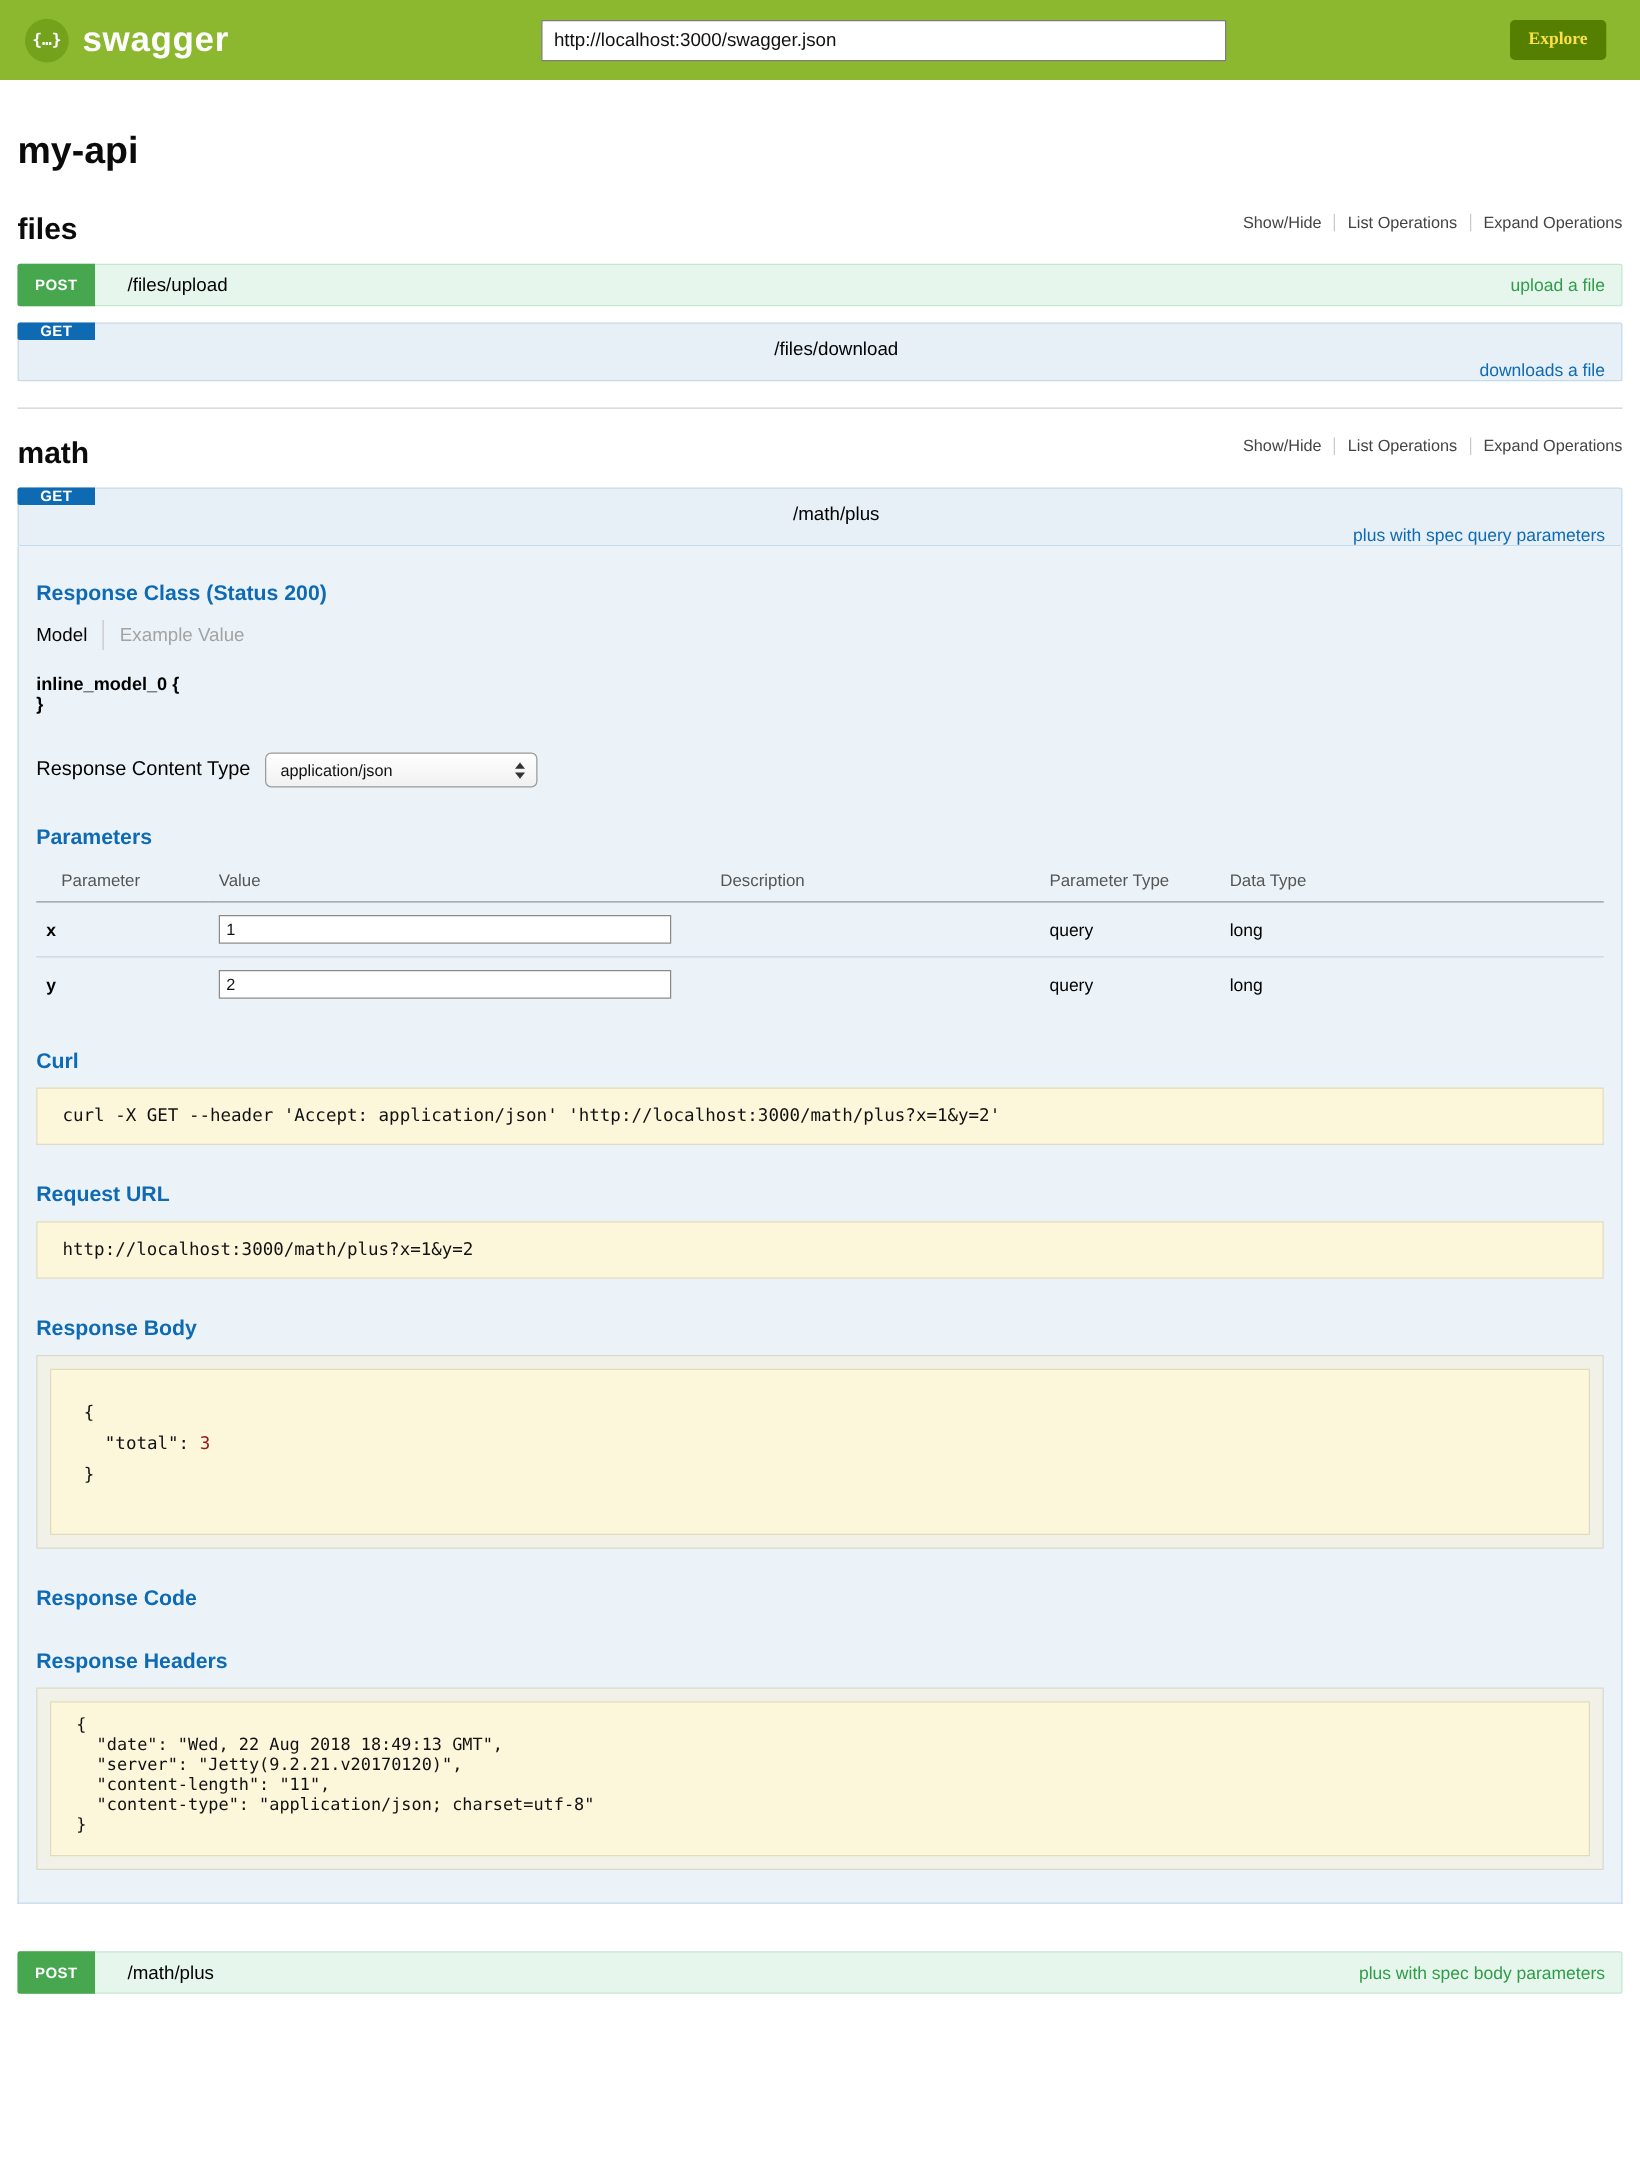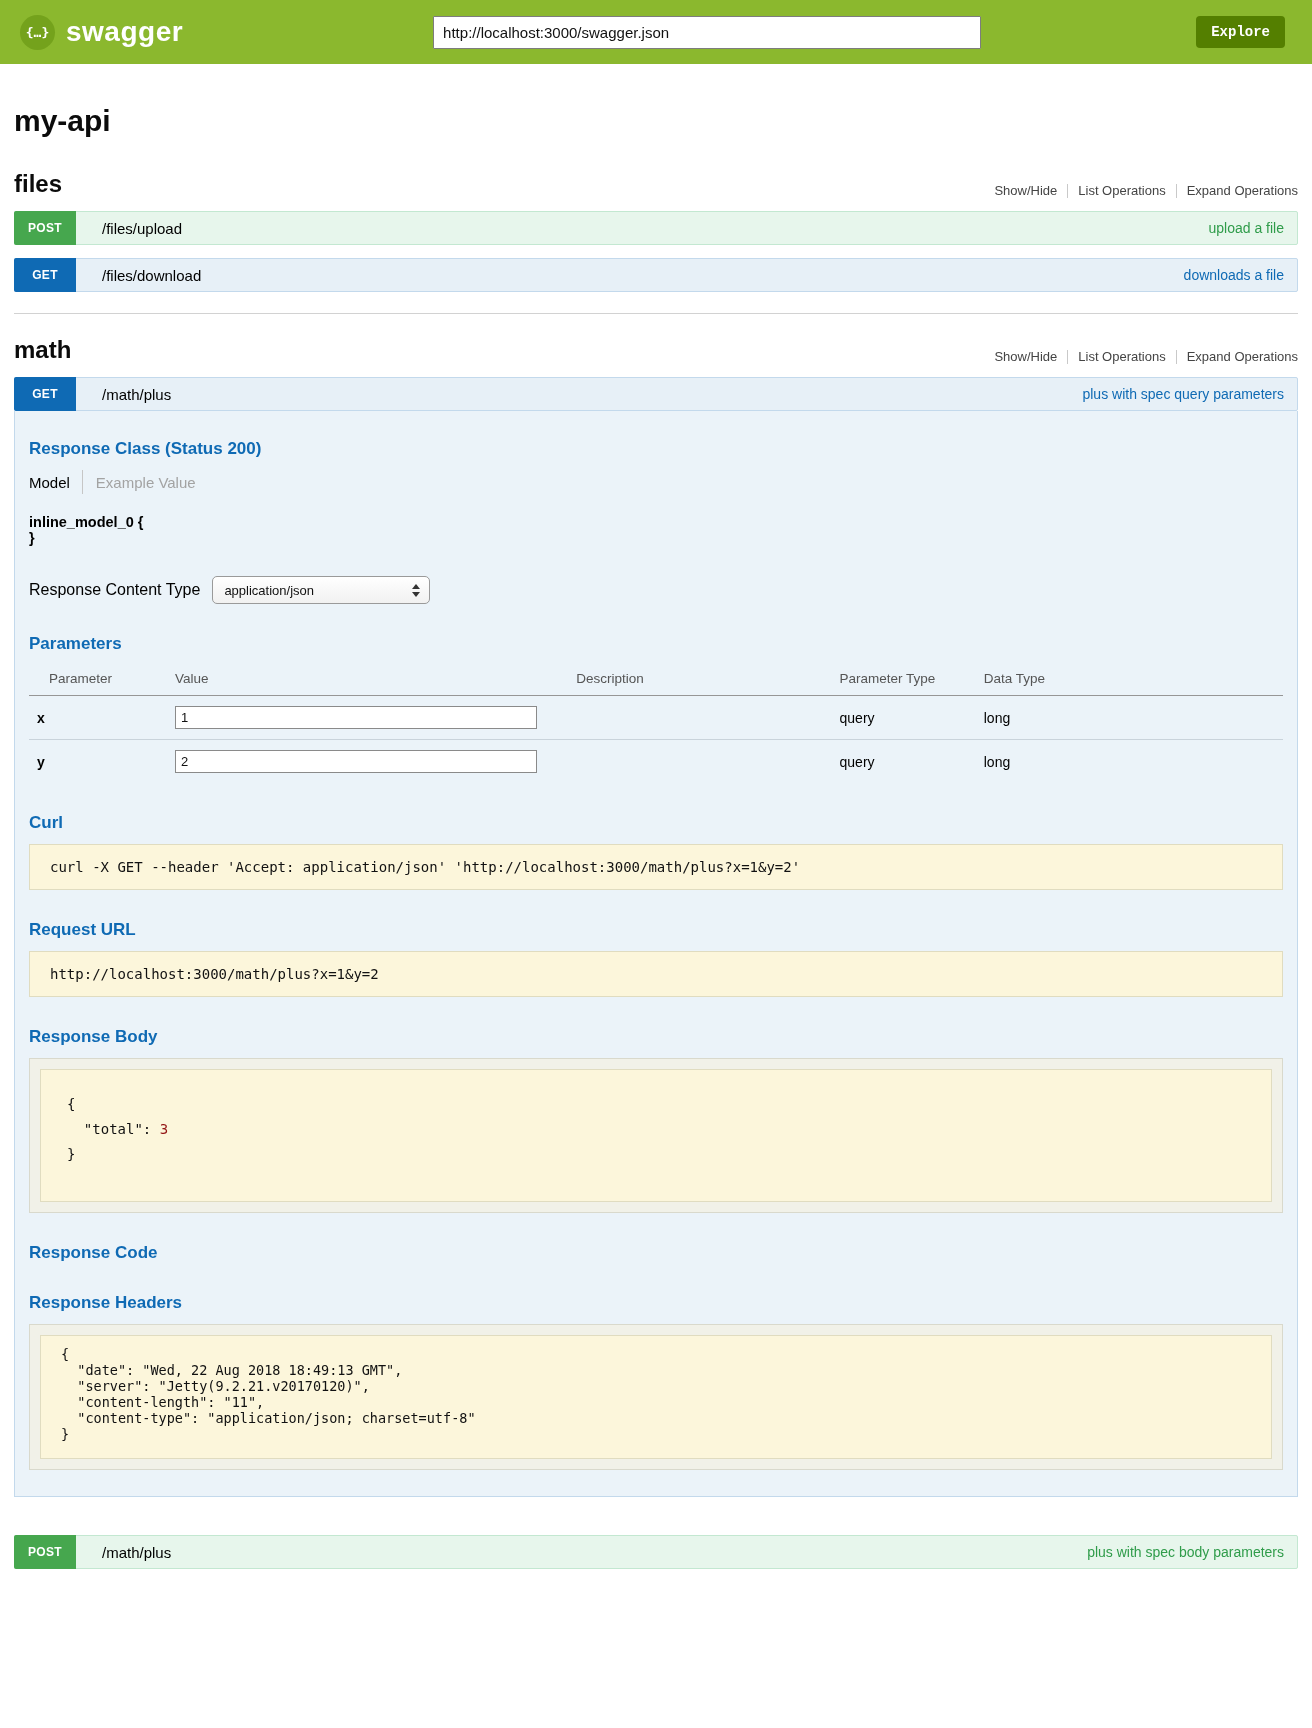--- a/index.html
+++ b/index.html
@@ -8,40 +8,40 @@
 
   
   .topbar { height:64px; background:#8bb82e; display:flex; align-items:center; padding:0 27px 0 20px; }
   .logo { display:flex; align-items:center; gap:11px; text-decoration:none; cursor:pointer; }
   .logo-icon { width:35px; height:35px; border-radius:50%; background:#74a21c; color:#fff;
                display:flex; align-items:center; justify-content:center;
                font-family:"DejaVu Sans Mono", monospace; font-size:13px; font-weight:bold; }
   .logo-text { color:#fff; font-size:28px; font-weight:700; letter-spacing:0.5px; }
   .url-input { margin-left:250px; width:548px; height:33px; border:1px solid #7d7d7d; border-radius:1px;
                padding:6px 9px; font-size:15px; font-family:"Liberation Sans",sans-serif; color:#111; background:#fff; }
-  .explore-btn { margin-left:auto; background:#547f00; color:#ffffff; border:none; border-radius:4px;
-                 font-weight:700; font-size:14px; padding:8px 15px; cursor:pointer; font-family:Liberation Mono, monospace; }
+  .explore-btn { margin-left:auto; background:#547f00; color:#fde047; border:none; border-radius:4px;
+                 font-weight:700; font-size:14px; padding:8px 15px; cursor:pointer; font-family:Liberation Serif, serif; }
 
   
   .container { margin:0 14px; }
   h1.api-title { font-size:30px; margin:40px 0 32px; color:#0b0b0b; }
 
-  .section-head { display:flex; justify-content:space-between; align-items:flex-end; margin-bottom:13px; }
+  .section-head { display:flex; justify-content:space-between; align-items:flex-start; margin-bottom:13px; }
   .section-head h2 { font-size:24px; margin:0; color:#0b0b0b; cursor:pointer; }
   .section-links { display:flex; align-items:center; font-size:13px; color:#444; }
   .section-links a { color:#444; text-decoration:none; padding:0 10px; cursor:pointer; white-space:nowrap; }
   .section-links a:last-child { padding-right:0; }
   .pipe { width:1px; height:14px; background:#c9c9c9; }
 
   .divider { border-top:1px solid #d2d2d2; margin:21px 0 22px; }
 
   
   .op-row { display:flex; align-items:stretch; min-height:34px; border-radius:2px; margin-bottom:13px; cursor:pointer; }
   .op-row.post { background:#e7f6ec; border:1px solid #c3e8d1; }
-  .op-row.get  { background:#e7f0f7; border:1px solid #c3d9ec; }
+  .op-row.get  { background:#e7f0f7; border:1px solid #c3d9ec;flex-direction:column; }
   .op-row.get.open { margin-bottom:0; }
   .badge { width:62px; margin:-1px 0 -1px -1px; display:flex; align-items:center; justify-content:center;
            color:#fff; font-weight:700; font-size:12px; letter-spacing:0.3px; border-radius:2px 0 0 2px; }
   .badge.post { background:#46a74e; }
   .badge.get  { background:#0f6ab4; }
   .path { align-self:center; margin-left:26px; font-size:15px; color:#000; text-decoration:none; }
   .summary { align-self:center; margin-left:auto; margin-right:13px; font-size:14px; text-decoration:none; }
   .summary.green { color:#2f9c4a; }
   .summary.blue  { color:#0f6ab4; }
 

